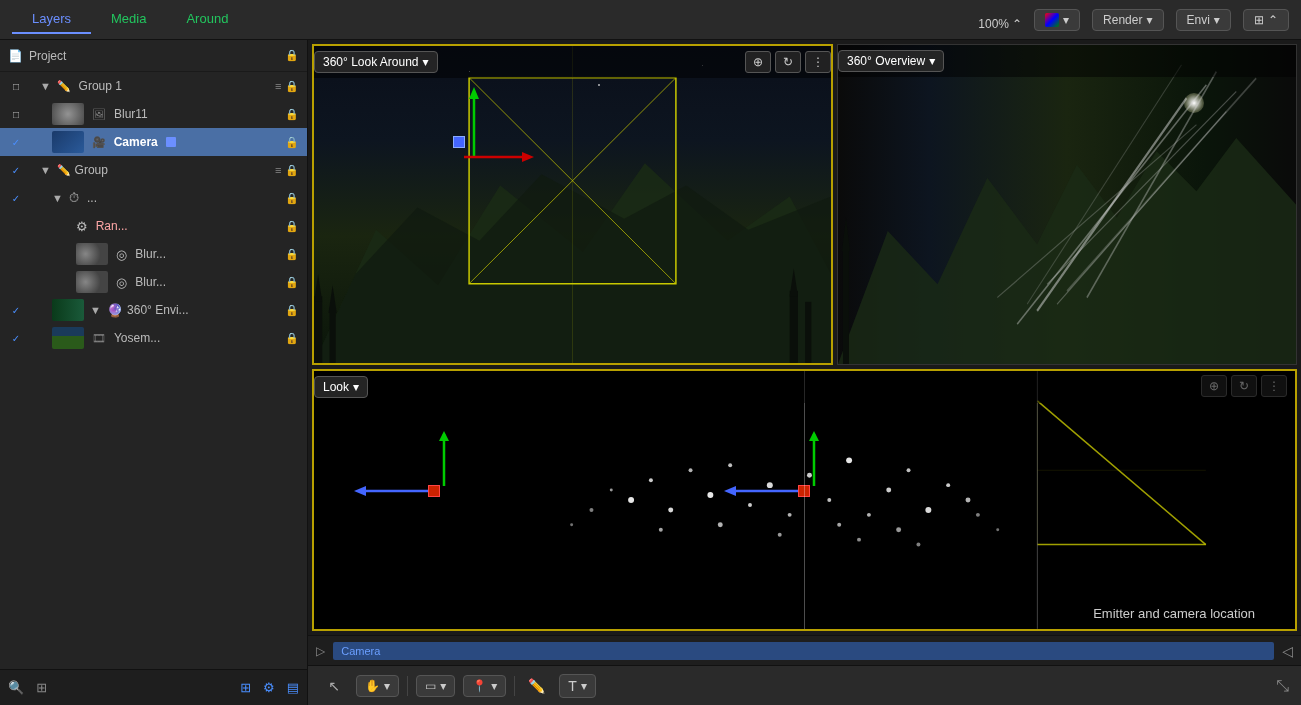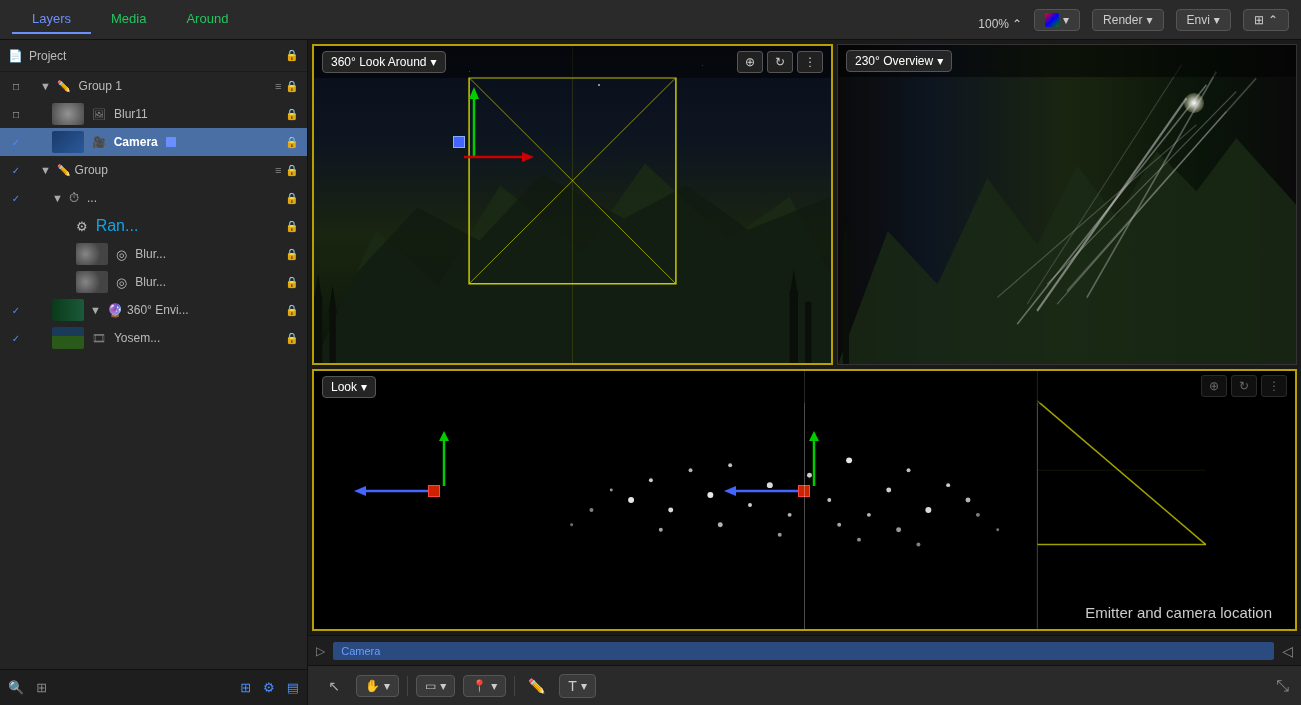--- a/index.html
+++ b/index.html
@@ -167,21 +167,21 @@
       overflow: hidden;
     }
     .viewport-header {
       position: absolute;
       top: 0;
       left: 0;
       right: 0;
       height: 32px;
       display: flex;
       align-items: center;
-      padding: 0 8px;
+      padding: 0 0;
       gap: 8px;
       z-index: 10;
       background: rgba(0,0,0,0.5);
     }
     .viewport-dropdown {
       background: rgba(40,40,40,0.9);
       border: 1px solid #555;
       border-radius: 4px;
       color: #fff;
       font-size: 12px;
@@ -273,23 +273,23 @@
     .tb-right {
       margin-left: auto;
       font-size: 16px;
       color: #888;
     }
 
     
     .tooltip-area {
       position: absolute;
       bottom: 8px;
-      right: 23px;
+      right: 40px;
       color: #ccc;
-      font-size: 15px;
+      font-size: 13px;
       pointer-events: none;
     }
 
     
     .thumb-blur {
       width: 100%;
       height: 100%;
       background: radial-gradient(circle, rgba(200,200,200,0.6) 0%, rgba(100,100,100,0.1) 100%);
     }
     .thumb-camera {
@@ -438,21 +438,21 @@
         <span class="check check-blue">✓</span>
         <span class="indent2" style="font-size:11px;color:#aaa;">▼</span>
         <span style="font-size:13px;margin-left:2px;">⏱</span>
         <span style="font-size:12px;color:#bbb;margin-left:4px;">...</span>
         <span class="sidebar-lock">🔒</span>
       </div>
 
       <div class="sidebar-item">
         <span class="check"></span>
         <span class="indent4" style="font-size:13px;">⚙</span>
-        <span style="font-size:16px;color:#0ea5e9;margin-left:4px;">Ran...</span>
+        <span style="font-size:12px;color:#fca5a5;margin-left:4px;">Ran...</span>
         <span class="sidebar-lock">🔒</span>
       </div>
 
       <div class="sidebar-item">
         <span class="check"></span>
         <div class="thumbnail" style="margin-left:48px;">
             <div class="thumb-blur2"></div>
           </div>
         <span style="font-size:13px;margin-left:4px;">◎</span>
         <span style="font-size:12px;color:#bbb;margin-left:4px;">Blur...</span>
@@ -583,21 +583,21 @@
             <line x1="390" y1="50" x2="220" y2="195" stroke="rgba(220,220,220,0.3)" stroke-width="1"></line>
             <line x1="380" y1="20" x2="250" y2="190" stroke="rgba(220,220,220,0.35)" stroke-width="1.5"></line>
             <line x1="360" y1="60" x2="160" y2="190" stroke="rgba(220,220,220,0.25)" stroke-width="1"></line>
             <line x1="400" y1="35" x2="210" y2="180" stroke="rgba(220,220,220,0.3)" stroke-width="1"></line>
             <line x1="420" y1="25" x2="230" y2="185" stroke="rgba(220,220,220,0.25)" stroke-width="1.5"></line>
             <line x1="345" y1="15" x2="190" y2="195" stroke="rgba(220,220,220,0.2)" stroke-width="1"></line>
           </svg>
 
           <div class="viewport-header">
             <div class="viewport-dropdown">
-              <span>230° Overview</span>
+              <span>360° Overview</span>
               <span>▾</span>
             </div>
           </div>
         </div>
       </div>
 
       <div class="viewport-bottom-wrap">
         <div style="position:absolute;top:0;left:0;right:0;bottom:0;background:#000;"></div>
 
         <svg style="position:absolute;top:0;left:0;width:100%;height:100%;" viewBox="0 0 990 260">

